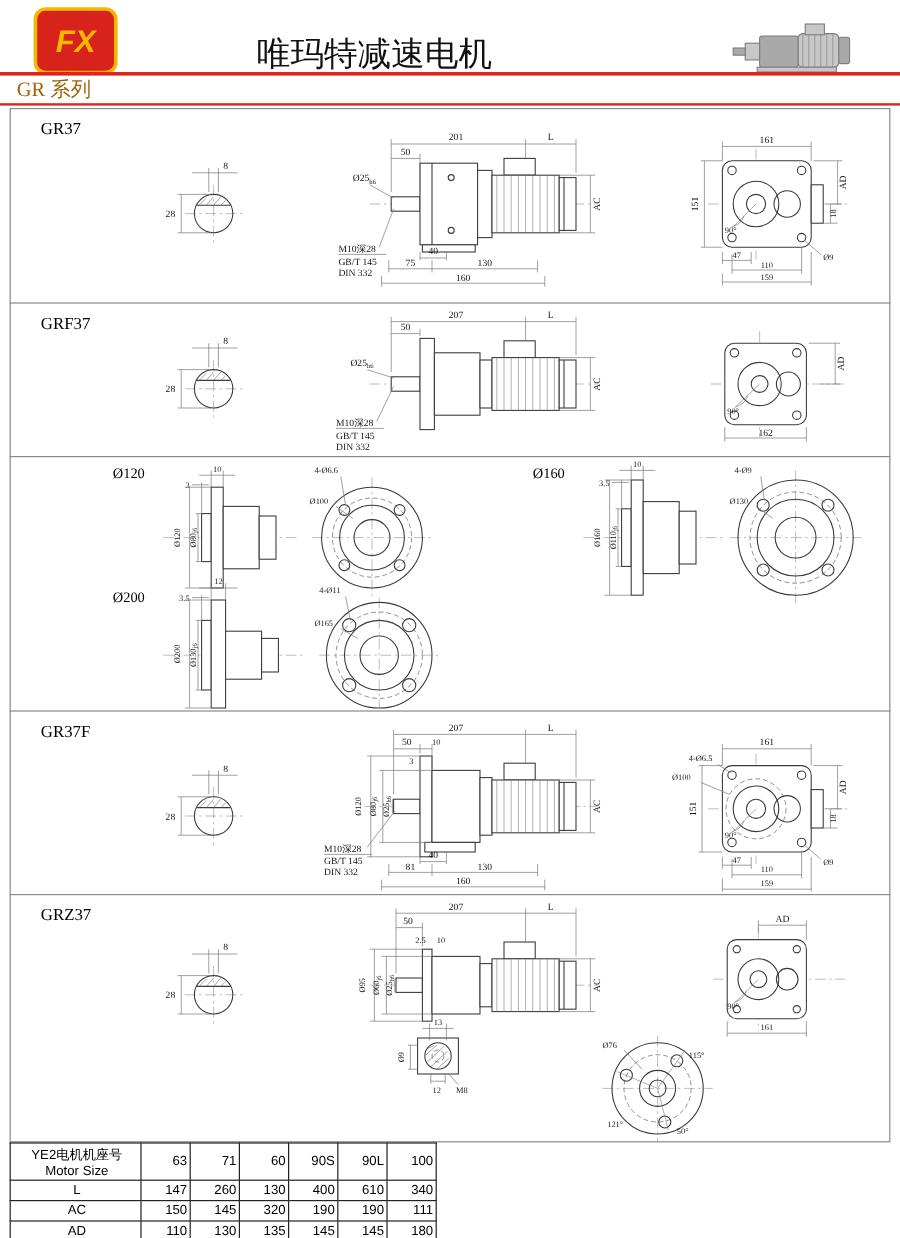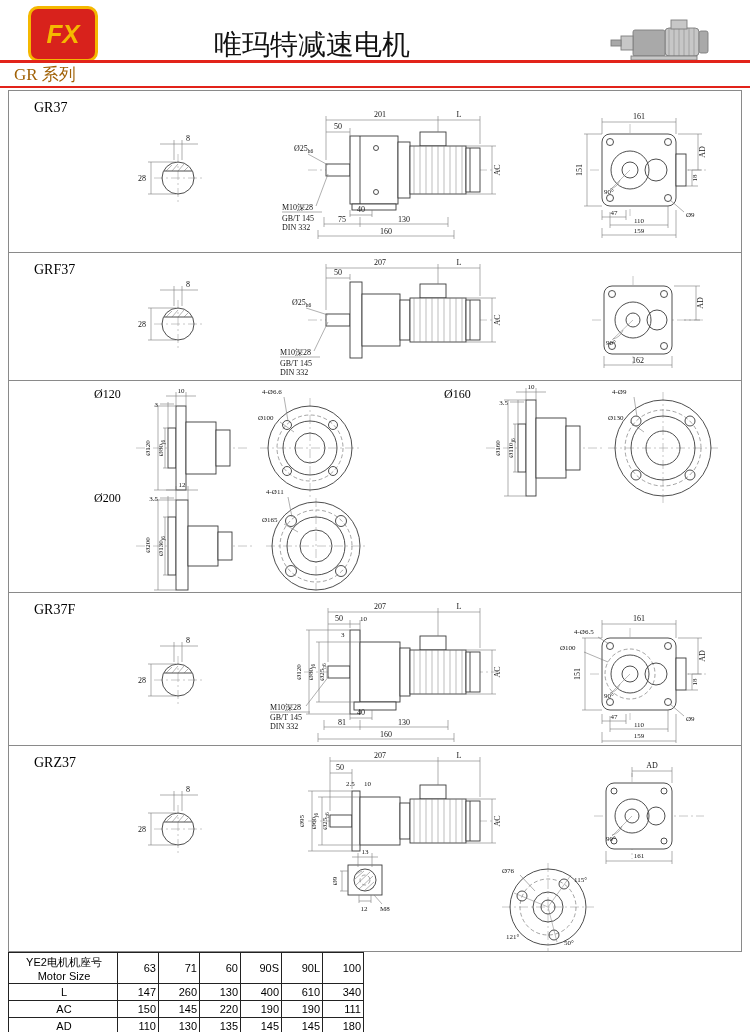--- a/index.html
+++ b/index.html
@@ -637,21 +637,21 @@
       <td>260</td>
       <td>130</td>
       <td>400</td>
       <td>610</td>
       <td>340</td>
     </tr>
     <tr>
       <td class="first" style="text-align:center">AC</td>
       <td>150</td>
       <td>145</td>
-      <td>220</td>
+      <td>320</td>
       <td>190</td>
       <td>190</td>
       <td>111</td>
     </tr>
     <tr>
       <td class="first" style="text-align:center">AD</td>
       <td>110</td>
       <td>130</td>
       <td>135</td>
       <td>145</td>

